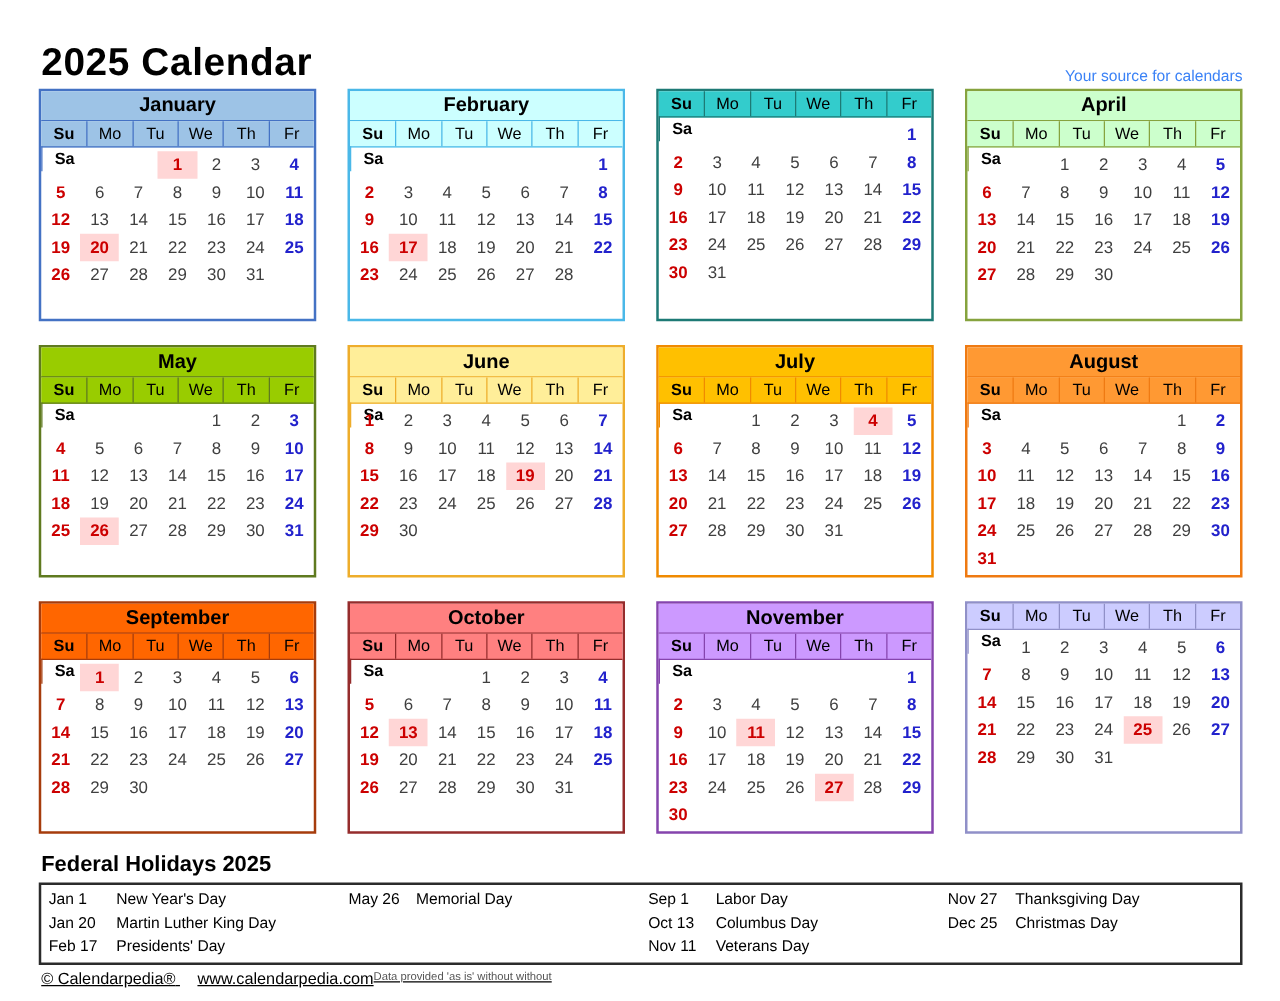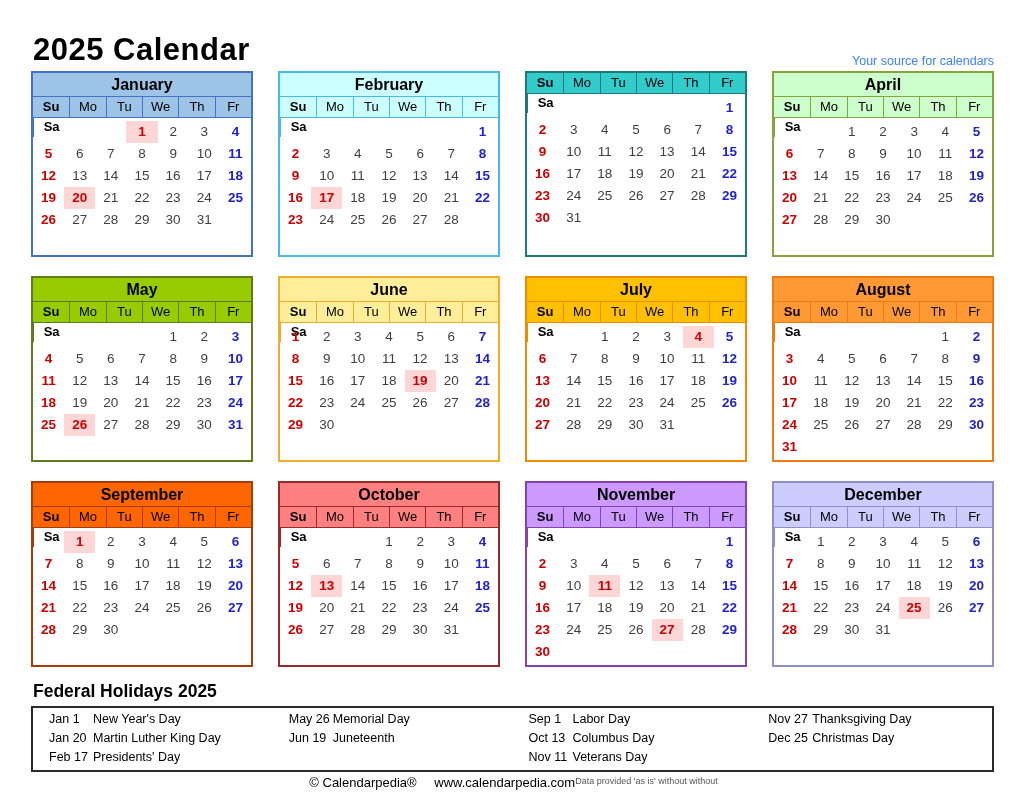--- a/index.html
+++ b/index.html
@@ -37,25 +37,25 @@
   .cell.su { color:var(--sun); font-weight:bold; }
   .cell.sa { color:var(--sat); font-weight:bold; }
   .cell.hol { background:var(--holbg); color:var(--sun); font-weight:bold; }
 
   
   .holidays { margin:14px 30px 0 31px; }
   .holidays h2 { margin:0 0 4px 2px; font-size:17.5px; font-weight:bold; }
   .holiday-box { border:2px solid #2b2b2b; display:grid; grid-template-columns:repeat(4,1fr);
                  padding:2px 0 3px 0; }
   .h-entry { display:flex; font-size:12.5px; line-height:19px; }
-  .h-date { width:60px; padding-left:16px; flex:none; }
+  .h-date { width:60px; padding-left:6px; flex:none; }
 
   
-  footer { display:flex; justify-content:center; align-items:flex-start;
-           padding:3px 30px 0 33px; }
+  footer { display:flex; justify-content:flex-start; align-items:flex-start;
+           padding:3px 30px 0 33px;text-decoration:underline; }
   .foot-left { font-size:13px; }
   .foot-left .site { margin-left:14px; }
   .disclaimer { font-size:9px; color:#555; margin-top:1px; }
 </style>
 </head>
 <body>
 
 <div class="page" style="--sun: #cc0000; --sat: #2222cc; --holbg: #ffd6d6;">
 
   <header>
@@ -675,21 +675,20 @@
           <span class="cell su">30</span>
           <span class="cell"></span>
           <span class="cell"></span>
           <span class="cell"></span>
           <span class="cell"></span>
           <span class="cell"></span>
           <span class="cell"></span>
         </div>
       </div>
       <div class="month" style="--bc: #9090c8; --hb: #ccccff;">
-        <div class="m-title">December</div>
         <div class="dow-row">
           <span class="dow bold">Su</span>
           <span class="dow">Mo</span>
           <span class="dow">Tu</span>
           <span class="dow">We</span>
           <span class="dow">Th</span>
           <span class="dow">Fr</span>
           <span class="dow bold">Sa</span>
         </div>
         <div class="dates">
@@ -754,24 +753,20 @@
           <div class="h-entry">
             <span class="h-date">Feb 17</span>
             <span class="h-name">Presidents' Day</span>
           </div>
         </div>
         <div class="h-col">
           <div class="h-entry">
             <span class="h-date">May 26</span>
             <span class="h-name">Memorial Day</span>
           </div>
-          <div class="h-entry">
-            <span class="h-date">Jun 19</span>
-            <span class="h-name">Juneteenth</span>
-          </div>
         </div>
         <div class="h-col">
           <div class="h-entry">
             <span class="h-date">Sep 1</span>
             <span class="h-name">Labor Day</span>
           </div>
           <div class="h-entry">
             <span class="h-date">Oct 13</span>
             <span class="h-name">Columbus Day</span>
           </div>

